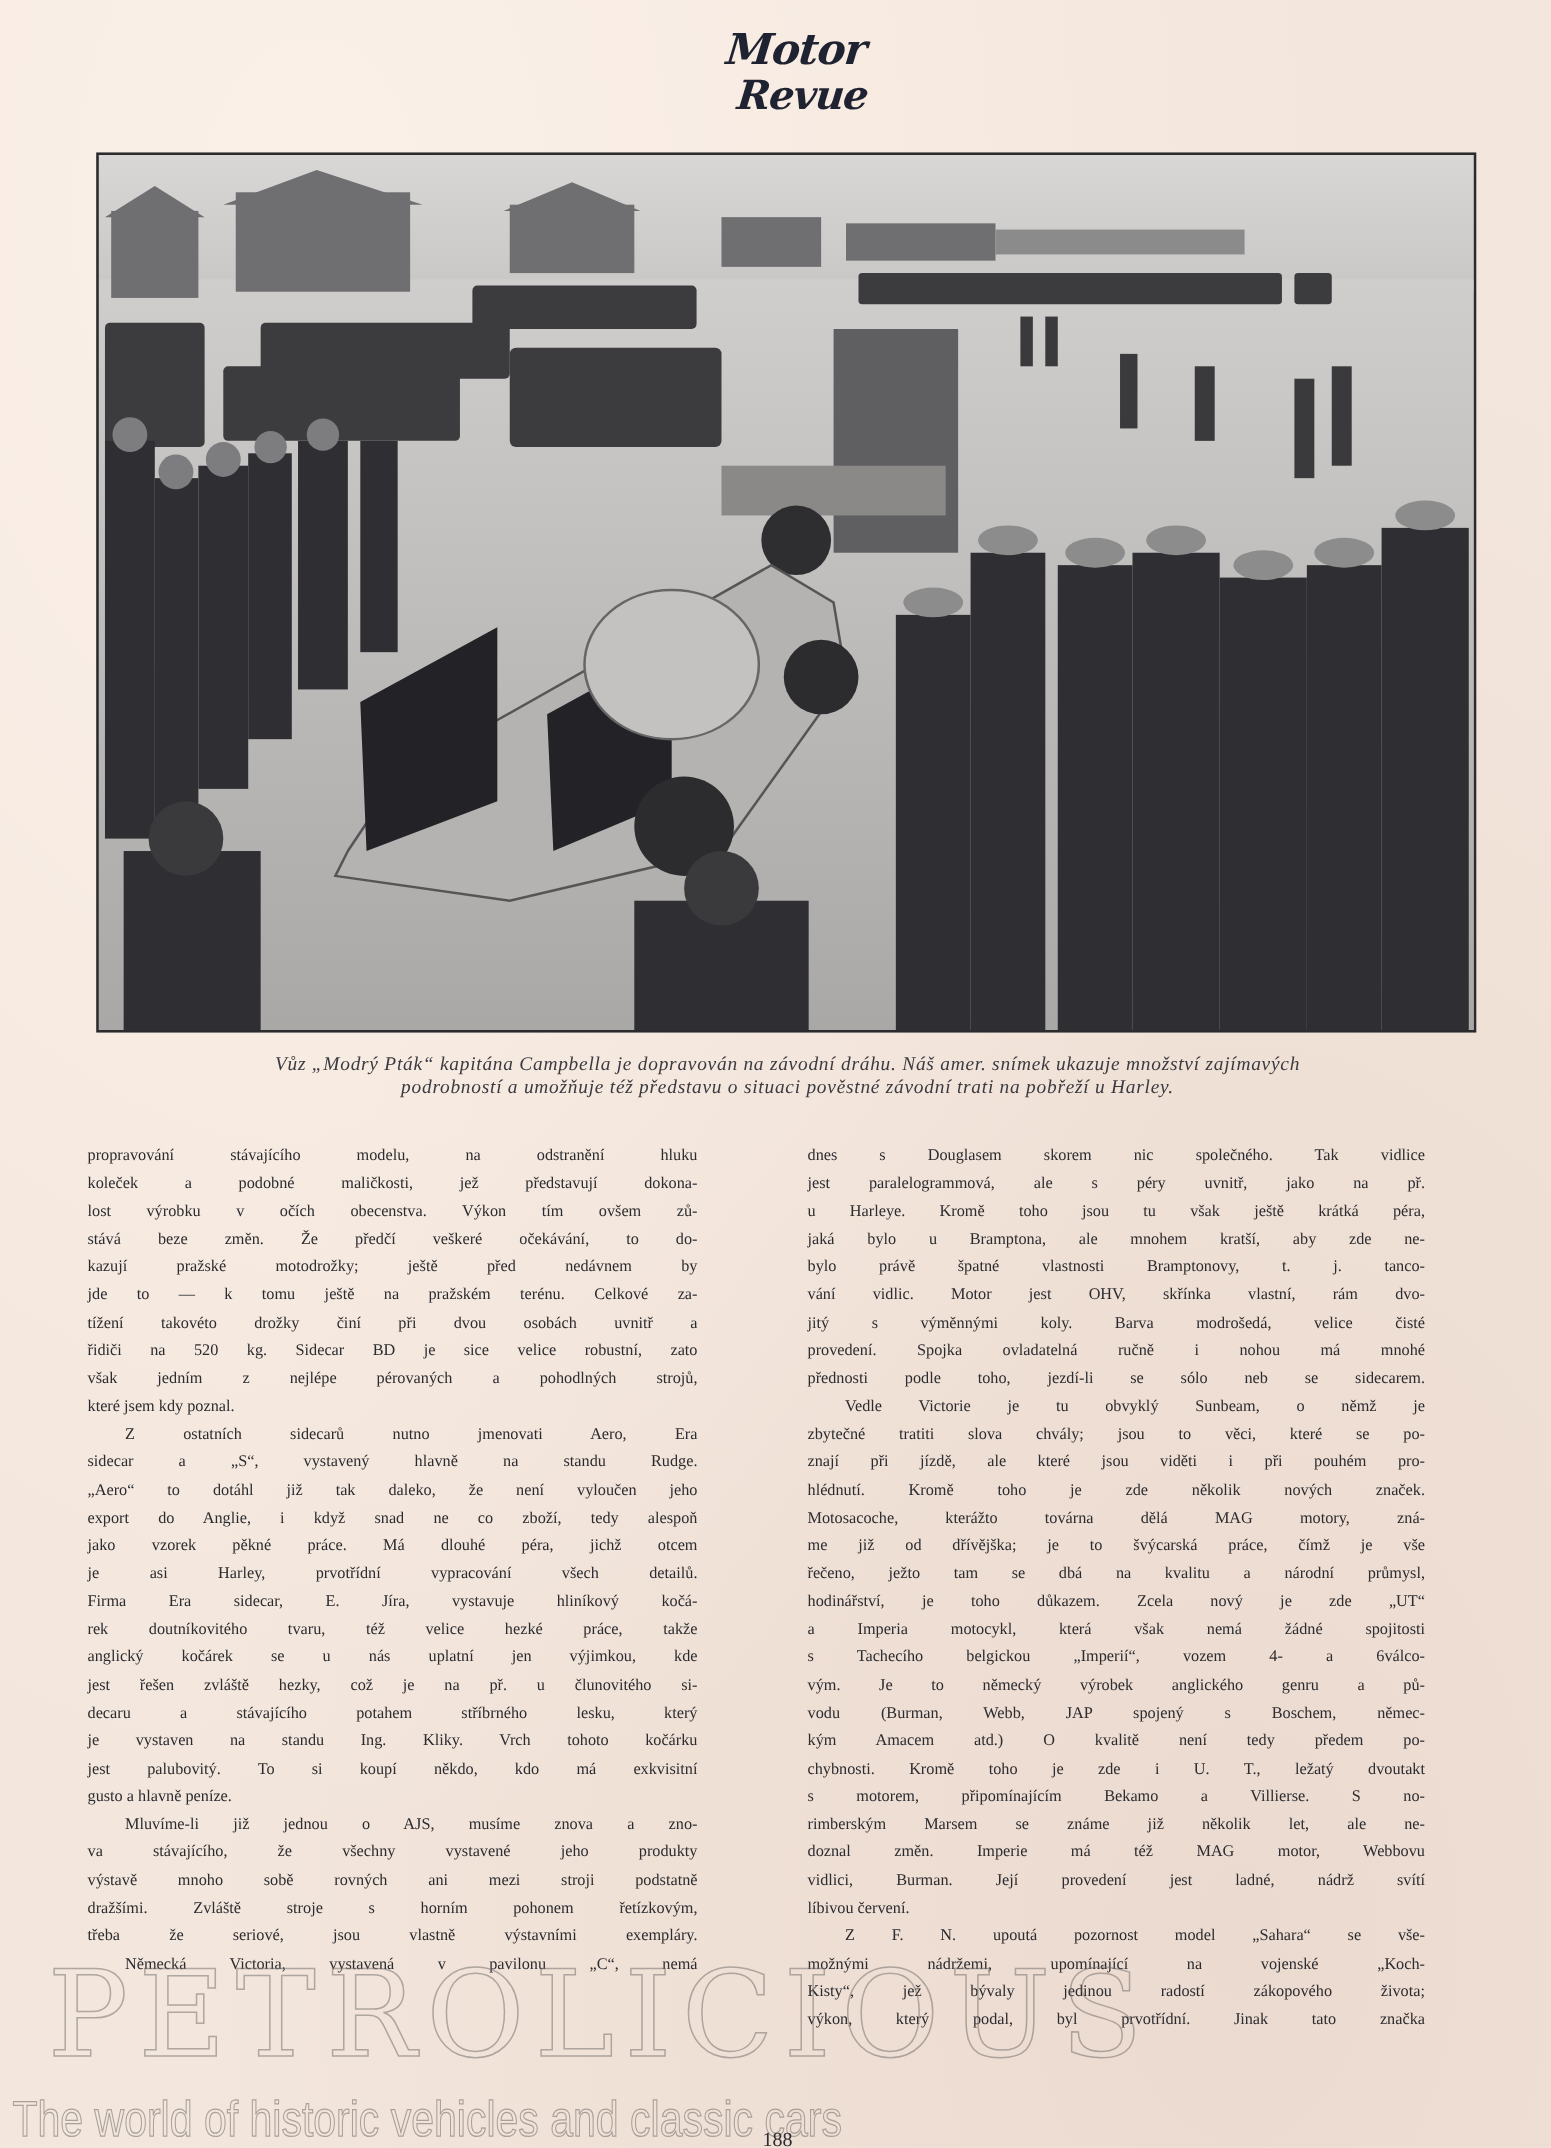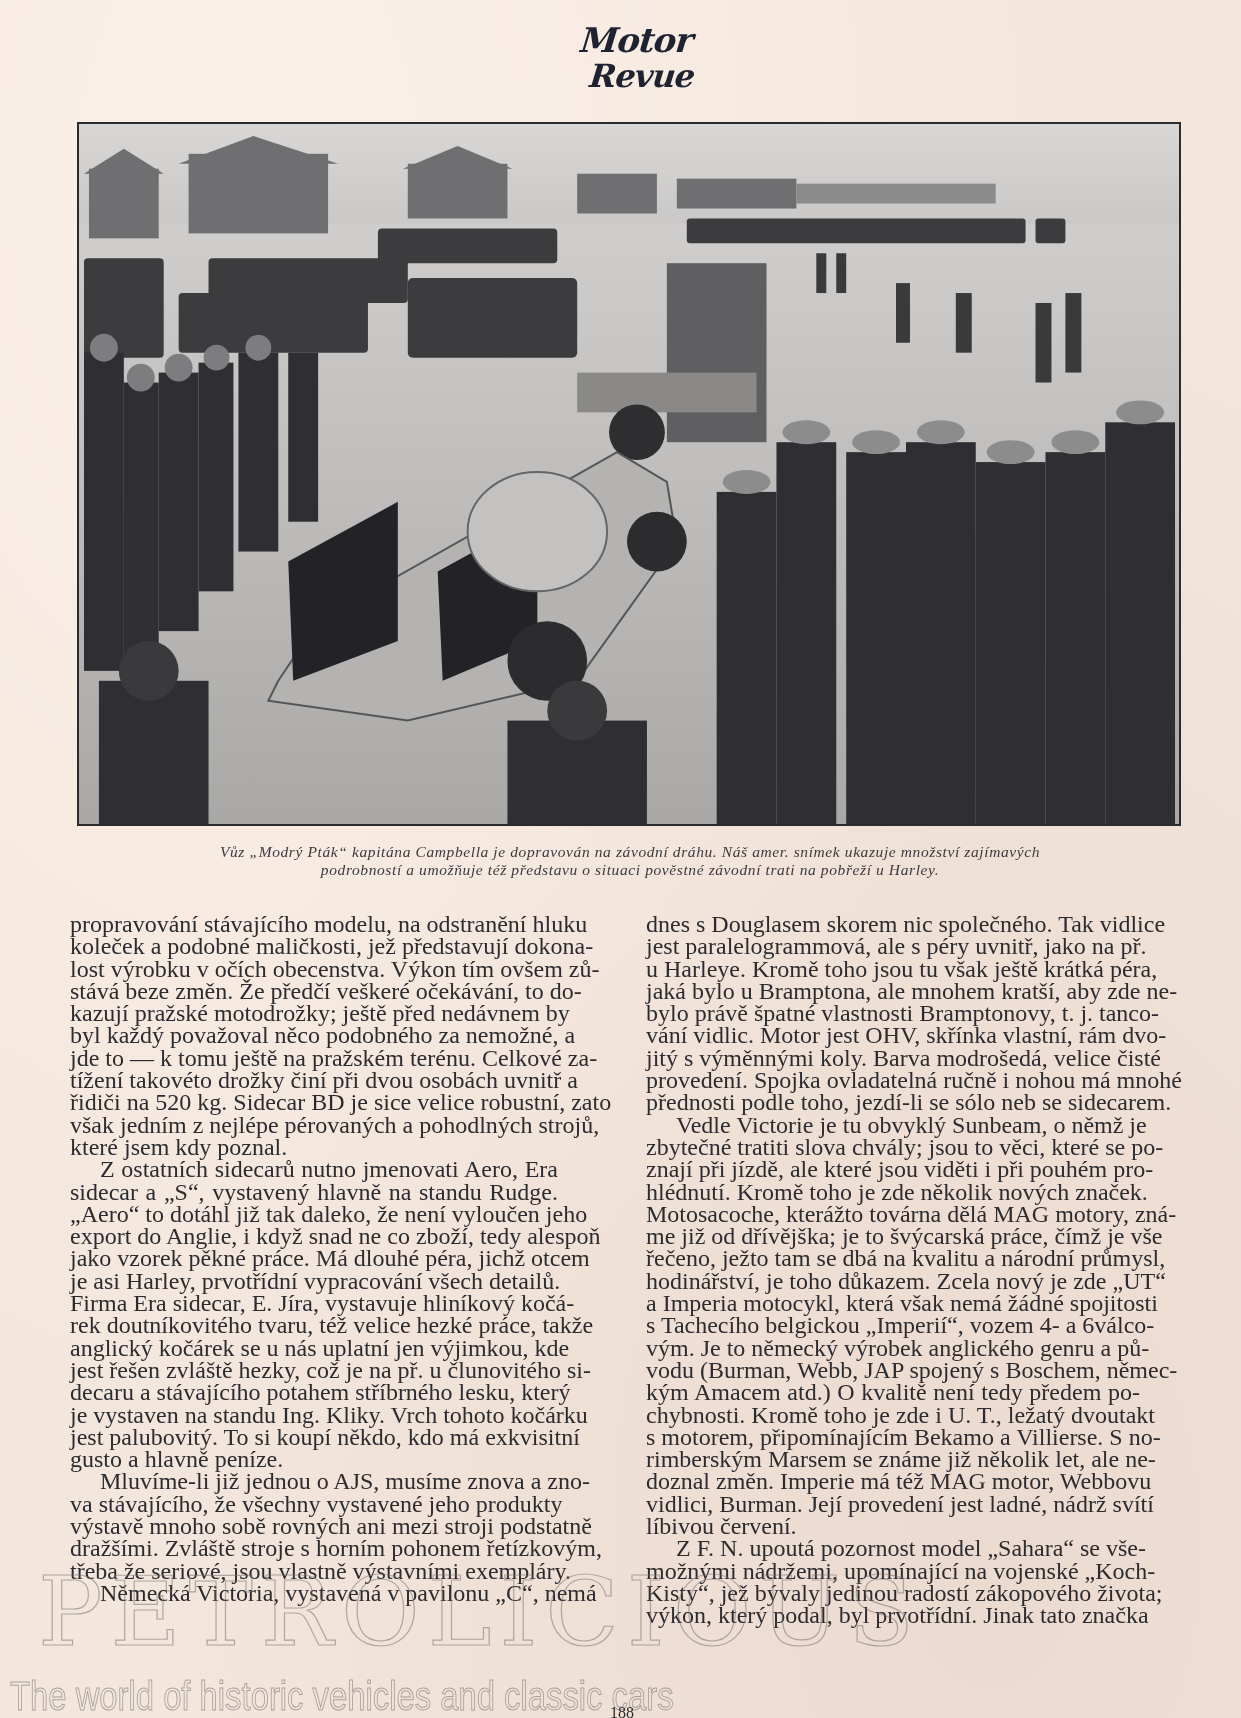--- a/index.html
+++ b/index.html
@@ -63,21 +63,21 @@
       letter-spacing: 0.6px;
       color: #3a3a40;
     }
     .caption span { display:block;font-style:italic; }
 
     
     .col {
       position: absolute;
       top: 913px;
       width: 488px;
-      font-size: 24px;
+      font-size: 13px;
       line-height: 22.3px;
       color: #2c2c30;
       text-align: justify;
       text-align-last: justify;
     }
     .col.left { left: 70px; }
     .col.right { left: 646px; width: 494px; }
     .col .line {
       display: block;
       white-space: nowrap;
@@ -237,21 +237,20 @@
   <span>Vůz „Modrý Pták“ kapitána Campbella je dopravován na závodní dráhu. Náš amer. snímek ukazuje množství zajímavých</span>
   <span>podrobností a umožňuje též představu o situaci pověstné závodní trati na pobřeží u Harley.</span>
 </div>
 
 <div class="col left" id="col-left">
     <span class="line">propravování stávajícího modelu, na odstranění hluku</span>
     <span class="line">koleček a podobné maličkosti, jež představují dokona-</span>
     <span class="line">lost výrobku v očích obecenstva. Výkon tím ovšem zů-</span>
     <span class="line">stává beze změn. Že předčí veškeré očekávání, to do-</span>
     <span class="line">kazují pražské motodrožky; ještě před nedávnem by</span>
-    <span class="line">byl každý považoval něco podobného za nemožné, a</span>
     <span class="line">jde to — k tomu ještě na pražském terénu. Celkové za-</span>
     <span class="line">tížení takovéto drožky činí při dvou osobách uvnitř a</span>
     <span class="line">řidiči na 520 kg. Sidecar BD je sice velice robustní, zato</span>
     <span class="line">však jedním z nejlépe pérovaných a pohodlných strojů,</span>
     <span class="line last">které jsem kdy poznal.</span>
     <span class="line indent">Z ostatních sidecarů nutno jmenovati Aero, Era</span>
     <span class="line">sidecar a „S“, vystavený hlavně na standu Rudge.</span>
     <span class="line">„Aero“ to dotáhl již tak daleko, že není vyloučen jeho</span>
     <span class="line">export do Anglie, i když snad ne co zboží, tedy alespoň</span>
     <span class="line">jako vzorek pěkné práce. Má dlouhé péra, jichž otcem</span>

